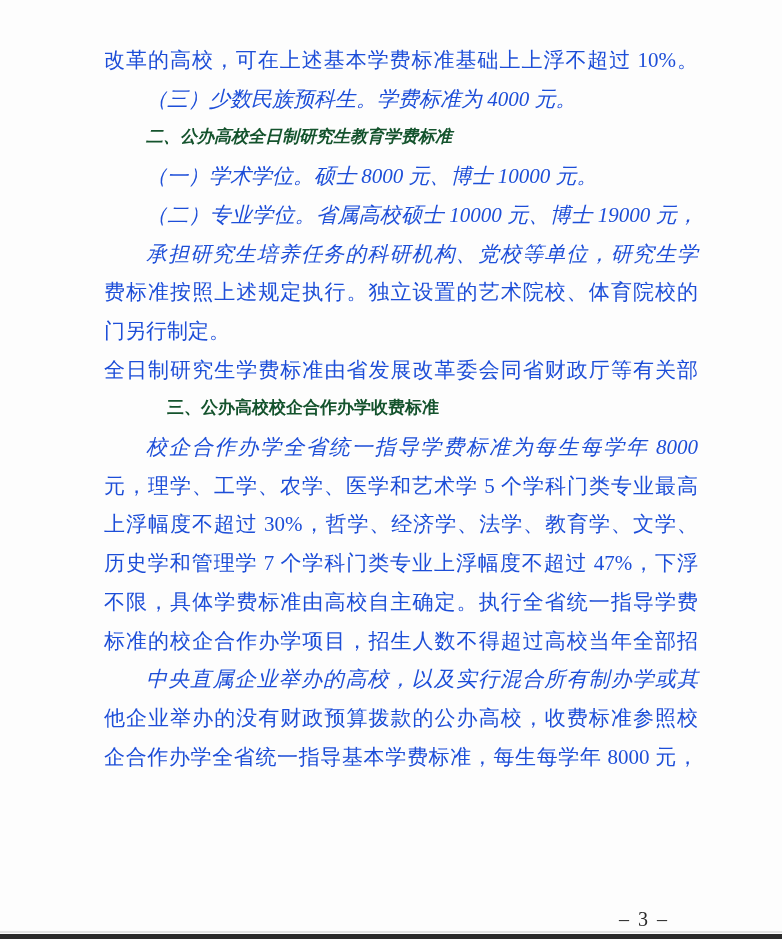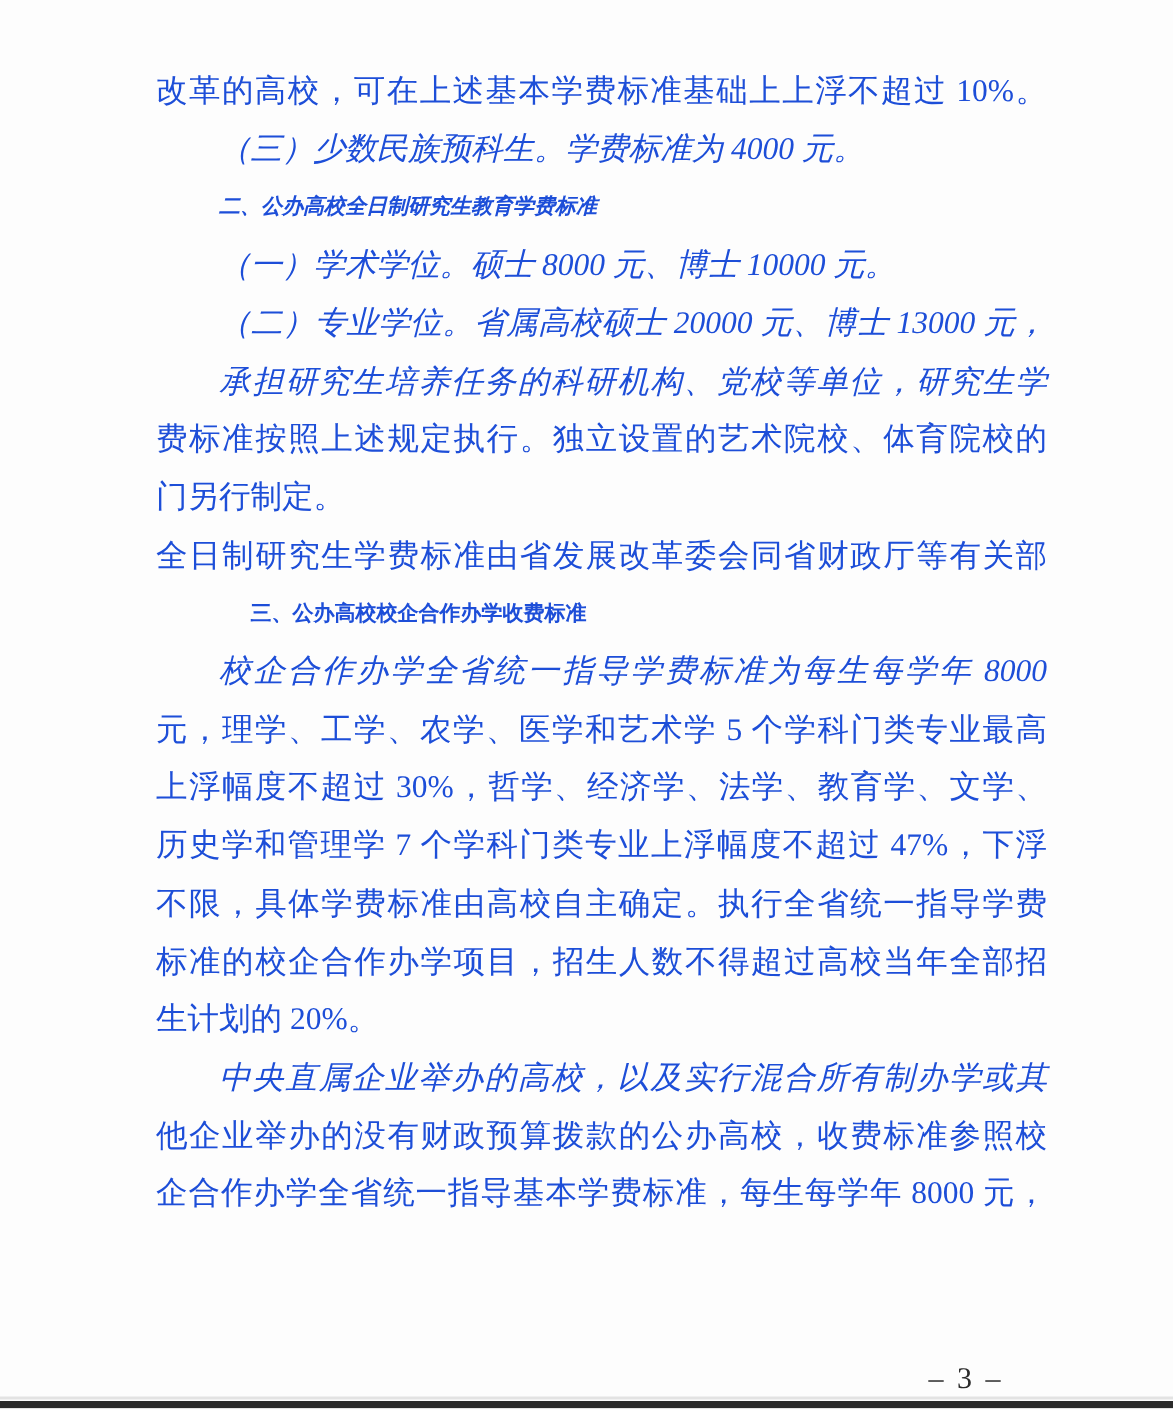--- a/index.html
+++ b/index.html
@@ -30,22 +30,22 @@
   }
   .line.fill {
     text-align: justify;
     text-align-last: justify;
   }
   .line.indent2 { text-indent: 42px; font-style: italic; }
   .line.indent3 { text-indent: 63px; }
   .line.heading {
     font-family: "Liberation Sans", "DejaVu Sans", sans-serif;
     font-weight: bold;
-    font-size: 14px;
-    color: #1d4ed8;
+    font-size: 17px;
+    color: #14532d;
   }
   .footer {
     position: absolute;
     top: 906px;
     right: 113px;
     font-size: 20px;
     line-height: 26px;
     color: #2a2a2a;
     letter-spacing: 2px;
     font-family: "Liberation Serif", "DejaVu Serif", serif;
@@ -69,33 +69,32 @@
 </style>
 </head>
 <body>
 
 <div class="page">
   <div class="content" id="document-body">
       <div class="line fill">改革的高校，可在上述基本学费标准基础上上浮不超过 10%。</div>
       <div class="line indent2">（三）少数民族预科生。学费标准为 4000 元。</div>
       <div class="line heading indent2">二、公办高校全日制研究生教育学费标准</div>
       <div class="line indent2">（一）学术学位。硕士 8000 元、博士 10000 元。</div>
-      <div class="line indent2 fill">（二）专业学位。省属高校硕士 20000 元、博士 13000 元，</div>
+      <div class="line indent2 fill">（二）专业学位。省属高校硕士 10000 元、博士 19000 元，</div>
       <div class="line indent2 fill">承担研究生培养任务的科研机构、党校等单位，研究生学</div>
       <div class="line fill">费标准按照上述规定执行。独立设置的艺术院校、体育院校的</div>
       <div class="line">门另行制定。</div>
       <div class="line fill">全日制研究生学费标准由省发展改革委会同省财政厅等有关部</div>
       <div class="line heading indent3">三、公办高校校企合作办学收费标准</div>
       <div class="line indent2 fill">校企合作办学全省统一指导学费标准为每生每学年 8000</div>
       <div class="line fill">元，理学、工学、农学、医学和艺术学 5 个学科门类专业最高</div>
       <div class="line fill">上浮幅度不超过 30%，哲学、经济学、法学、教育学、文学、</div>
       <div class="line fill">历史学和管理学 7 个学科门类专业上浮幅度不超过 47%，下浮</div>
       <div class="line fill">不限，具体学费标准由高校自主确定。执行全省统一指导学费</div>
       <div class="line fill">标准的校企合作办学项目，招生人数不得超过高校当年全部招</div>
-      <div class="line">生计划的 20%。</div>
       <div class="line indent2 fill">中央直属企业举办的高校，以及实行混合所有制办学或其</div>
       <div class="line fill">他企业举办的没有财政预算拨款的公办高校，收费标准参照校</div>
       <div class="line fill">企合作办学全省统一指导基本学费标准，每生每学年 8000 元，</div>
     </div>
   <div class="footer">– 3 –</div>
   <div class="scan-edge-line"></div>
   <div class="scan-edge-band"></div>
 </div>
 
 </body></html>

